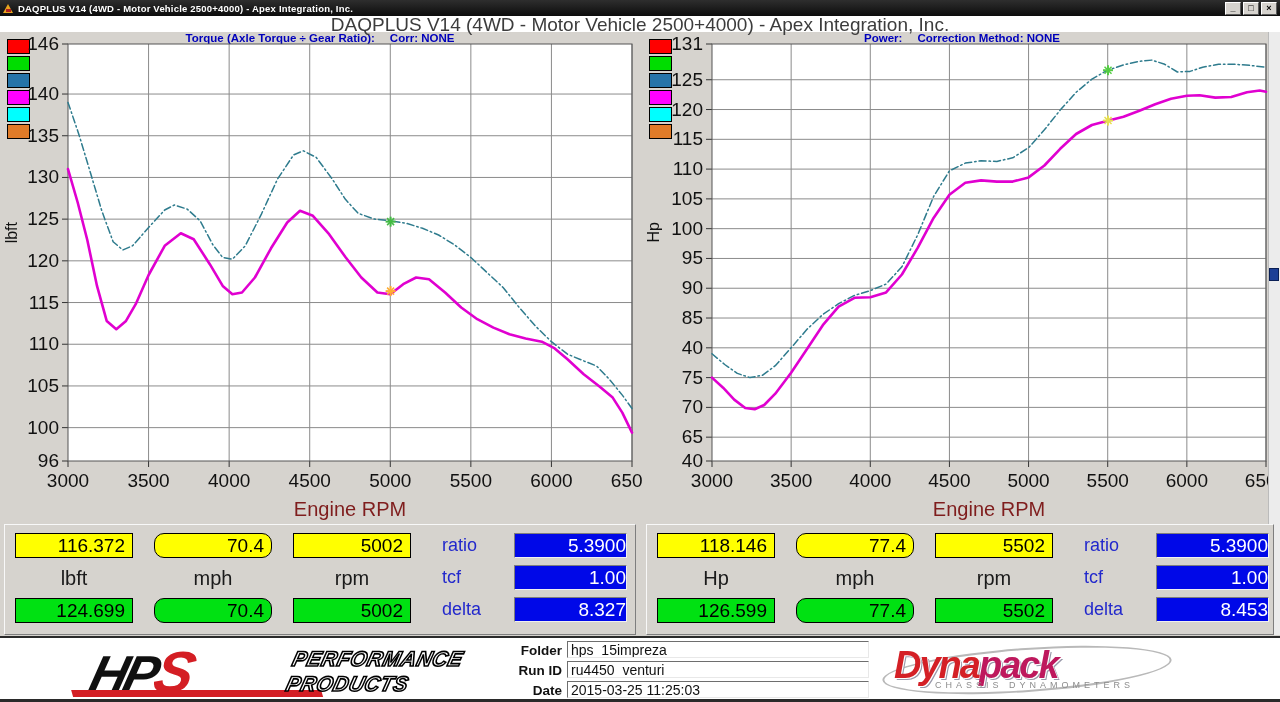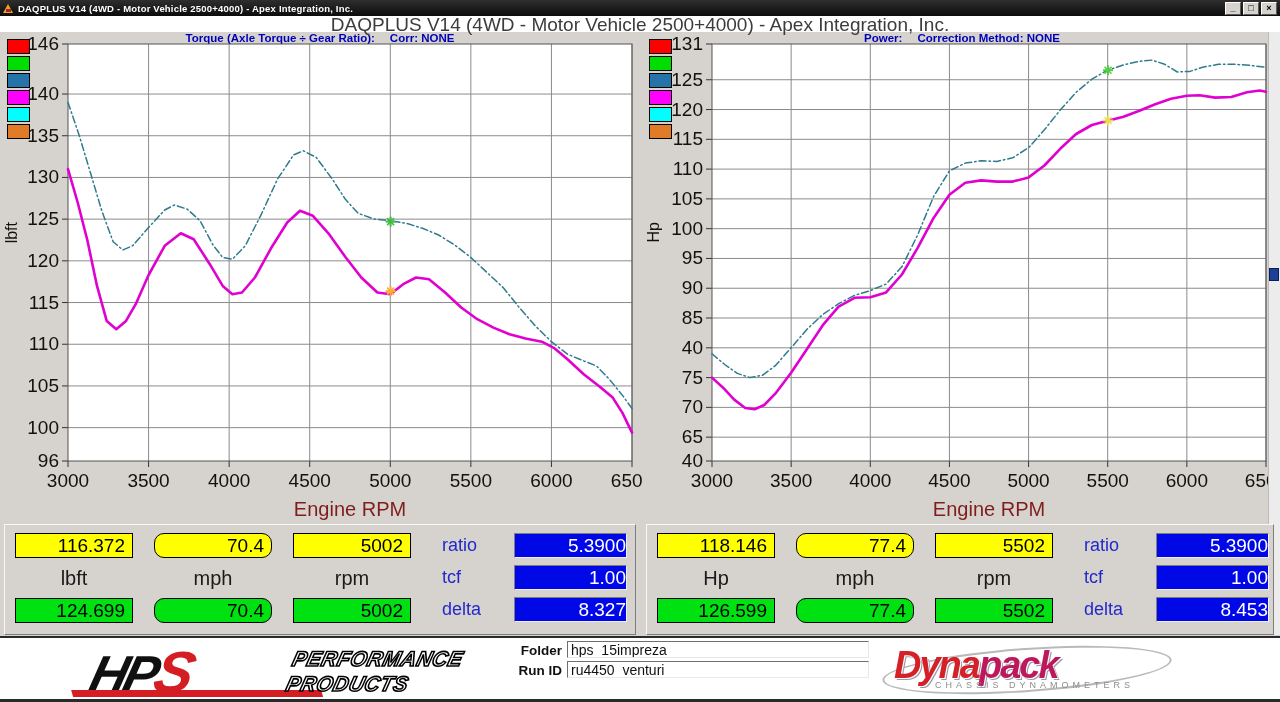--- a/index.html
+++ b/index.html
@@ -349,20 +349,24 @@
 
     <div id="run-form">
       <div class="form-row">
         <div class="form-label">Folder</div>
         <input class="form-input" value="hps_15impreza" style="">
       </div>
       <div class="form-row">
         <div class="form-label">Run ID</div>
         <input class="form-input" value="ru4450_venturi" style="">
       </div>
+      <div class="form-row">
+        <div class="form-label">Date</div>
+        <input class="form-input" value="2015-03-25 11:25:03" style="">
+      </div>
     </div>
 
     <div id="dynapack-logo">
       <div id="dyn-ellipse"></div>
       <div id="dyn-text"><span id="dyn-a">Dyna</span><span id="dyn-b">pack</span></div>
       <div id="dyn-sub">CHASSIS   DYNAMOMETERS</div>
     </div>
 
   </div>
 </div>

